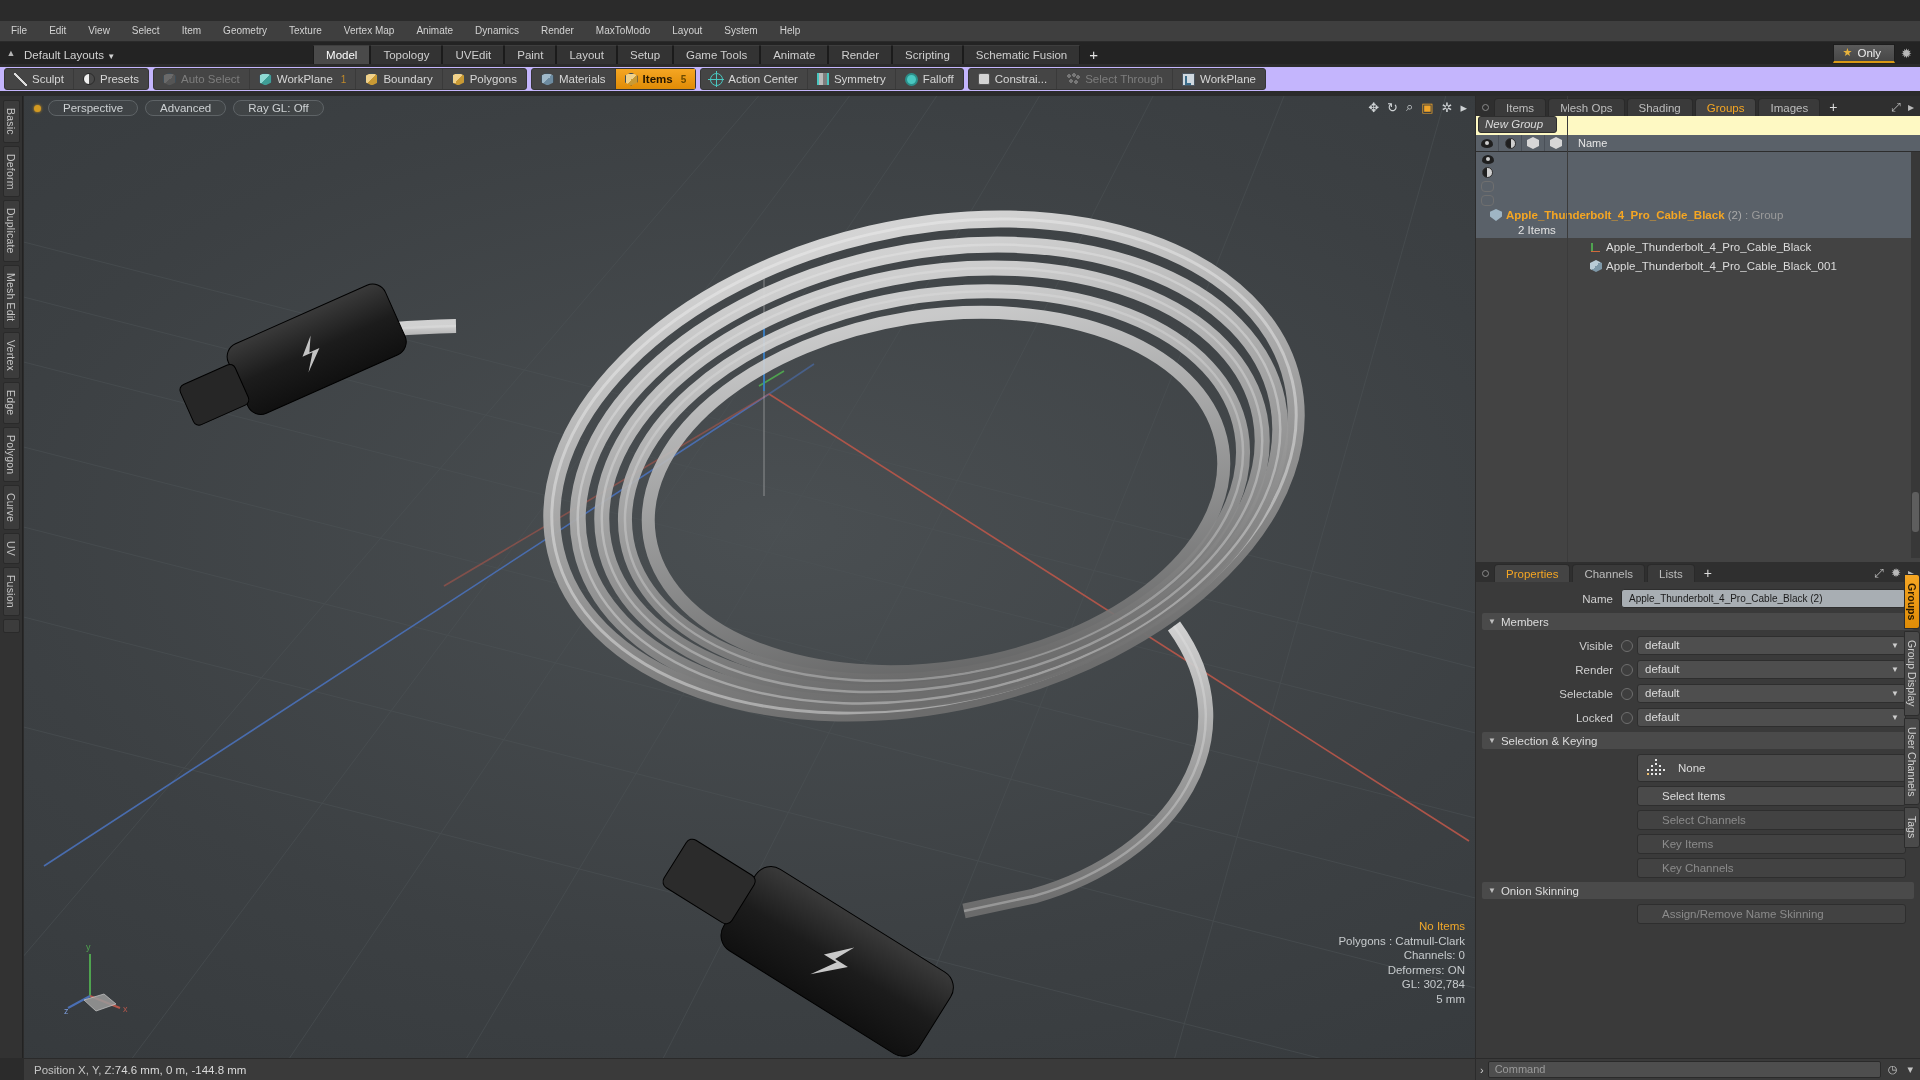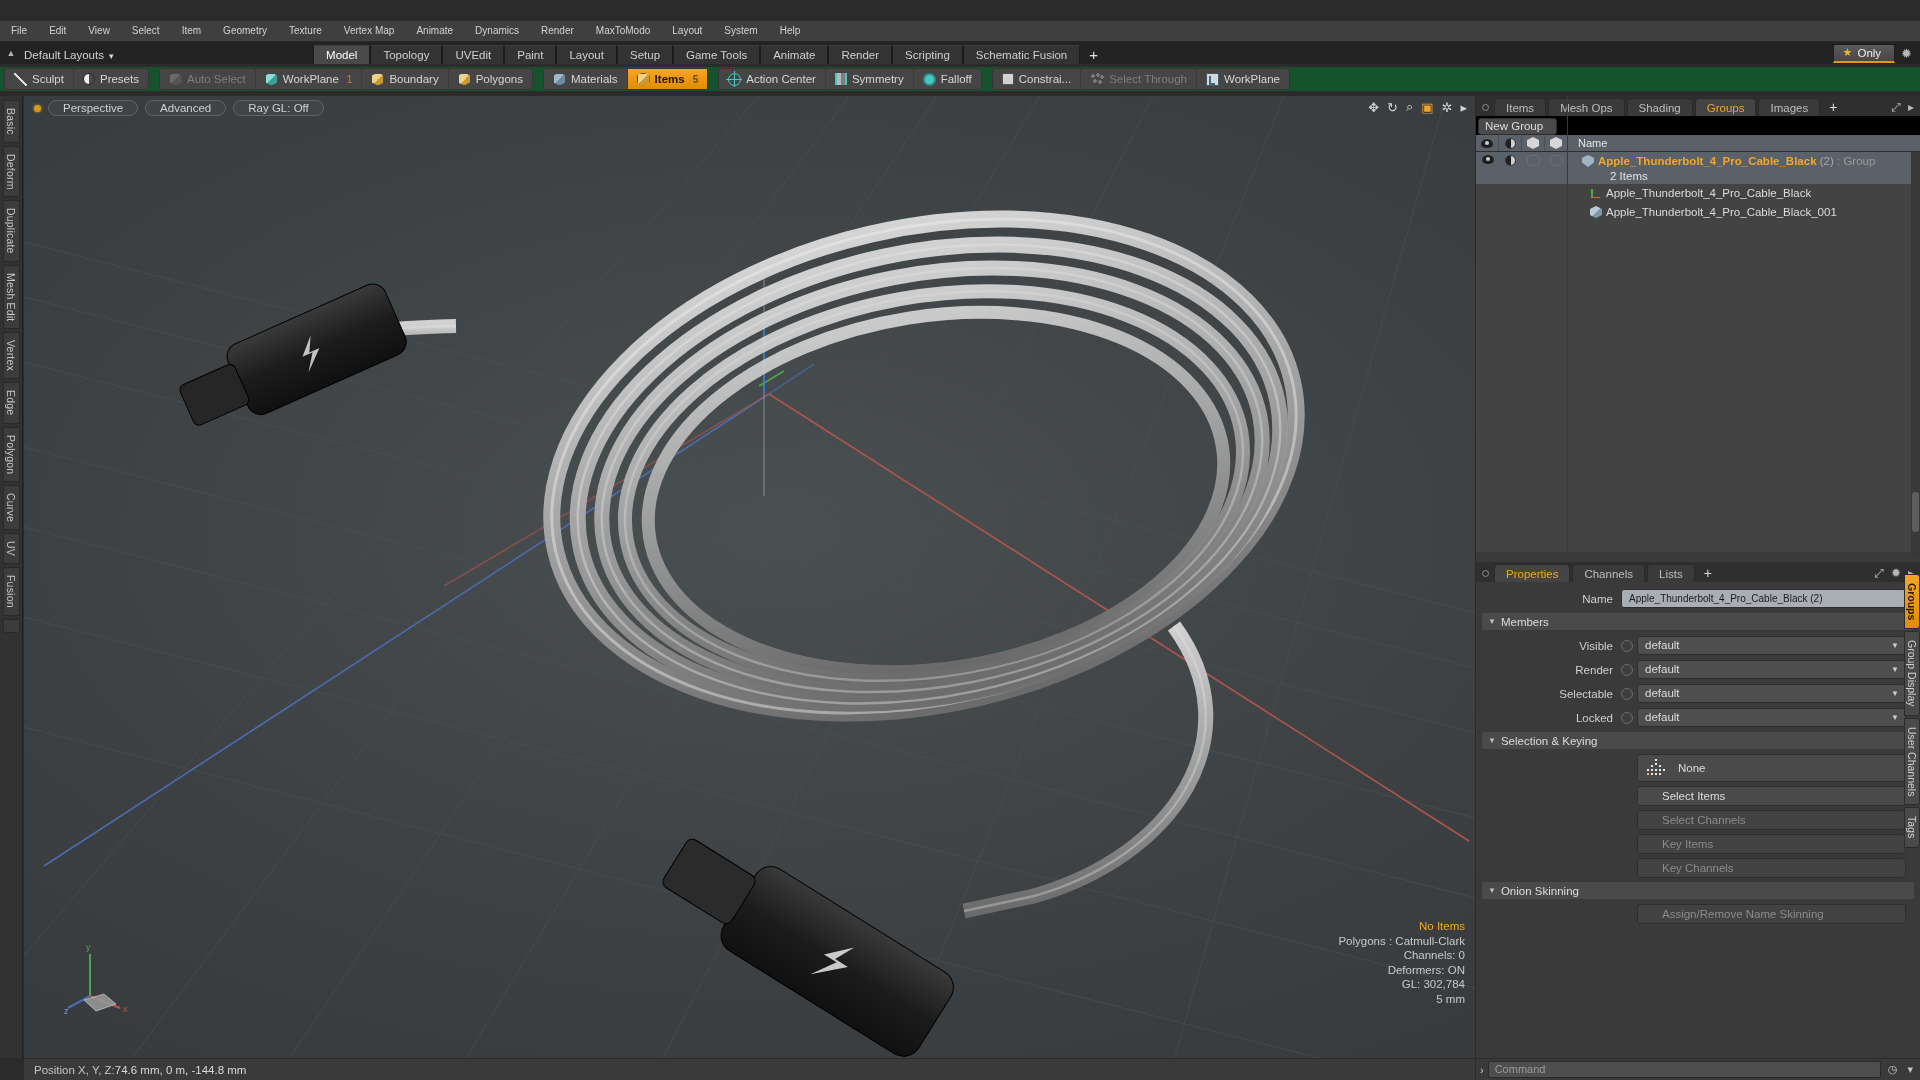--- a/index.html
+++ b/index.html
@@ -61,21 +61,21 @@
     background: linear-gradient(#5a5a5a, #474747); border: 1px solid #1d1d1d;
     border-bottom: 2px solid #d99a15;
     padding: 1px 13px 2px 9px; font-size: 11.5px; color: #eee; display: flex; align-items: center; gap: 5px;
   }
   .star { color: #e8b33c; font-size: 11px; }
   .gear-ico { color: #b8b8b8; font-size: 13px; }
 
   
   .modebar {
     position: absolute; left: 0; top: 66px; width: 1920px; height: 26px;
-    background: #14532d; display: flex; align-items: center; padding: 0 4px; gap: 10px;
+    background: #c4b5fd; display: flex; align-items: center; padding: 0 4px; gap: 4px;
     border-top: 1px solid #2c2c2c; border-bottom: 1px solid #2a2a2a;
   }
   .mgroup { display: flex; align-items: center; background: #454545; border: 1px solid #353535; border-radius: 3px; height: 22px; }
   .mbtn {
     display: flex; align-items: center; gap: 5px; padding: 0 9px; height: 20px;
     font-size: 11.5px; color: #d6d6d6; border-right: 1px solid #3a3a3a; white-space: nowrap;
   }
   .mbtn:last-child { border-right: none; }
   .mbtn.dim { color: #7d7d7d; }
   .mbtn.active { background: linear-gradient(#f5a623, #e08c06); color: #241500; font-weight: bold; }
@@ -168,40 +168,40 @@
   .ptabs .dot { width: 7px; height: 7px; border-radius: 50%; border: 1px solid #8a8a8a; margin: 0 5px 5px 2px; }
   .ptab {
     padding: 0 11px; height: 18px; line-height: 18px; font-size: 11.5px; color: #bdbdbd;
     background: #3a3a3a; border: 1px solid #2a2a2a; border-bottom: none;
     border-radius: 4px 4px 0 0; margin-right: 2px;
   }
   .ptab.active { color: #f5a623; background: #444; }
   .ptab.plus { background: transparent; border: none; color: #ddd; font-size: 14px; padding: 0 7px; }
   .ptabs-right { position: absolute; right: 6px; bottom: 2px; display: flex; gap: 7px; color: #b9b9b9; font-size: 12px; }
 
-  .newgroup-row { height: 19px; background: #000000; display: flex; align-items: flex-end; padding-left: 2px; }
+  .newgroup-row { height: 19px; background: #fef9c3; display: flex; align-items: flex-start; padding-left: 2px; font-style: italic; }
   .newgroup-btn {
     background: #4a4a4a; border: 1px solid #2e2e2e; border-radius: 3px;
     font-size: 11.5px; color: #dcdcdc; padding: 1px 13px 2px 6px;
   }
 
   .tree-head {
     height: 17px; background: #5a6169; display: flex; align-items: center;
     font-size: 11px; color: #e6e6e6; border-bottom: 1px solid #2d2d2d;
   }
   .th-icocell { width: 23px; display: flex; align-items: center; justify-content: center; border-right: 1px solid #4a5058; height: 100%; }
   .th-name { padding-left: 10px; }
   .eye { width: 12px; height: 9px; border-radius: 50% 50% 50% 50% / 60% 60% 40% 40%; background: #1f1f1f; position: relative; }
   .eye::after { content:''; position:absolute; left:4px; top:2px; width:4px; height:4px; border-radius:50%; background:#cfcfcf; }
   .halfcirc { width: 11px; height: 11px; border-radius: 50%; background: linear-gradient(90deg,#1f1f1f 50%, #cfcfcf 50%); border: 1px solid #333; }
   .hexcube { width: 12px; height: 12px; background: #d6d6d6; clip-path: polygon(50% 0,100% 25%,100% 75%,50% 100%,0 75%,0 25%); }
 
   .tree { background: #434343; }
   .trow { display: flex; align-items: flex-start; min-height: 19px; font-size: 11.5px; }
-  .trow.sel { background: #5a6169; }
+  .trow.sel { background: #5a6169; flex-direction: column; }
   .tcell { width: 23px; display: flex; align-items: center; justify-content: center; padding-top: 3px; }
   .pillbox { width: 13px; height: 11px; border: 1px solid #6f6f6f; border-radius: 4px; }
   .tname { flex: 1; padding-left: 4px; padding-top: 2px; color: #dcdcdc; line-height: 15px; }
   .gname { color: #f5a623; font-weight: bold; }
   .gcount { color: #a9a9a9; font-weight: normal; }
   .gsuffix { color: #9b9b9b; font-weight: normal; }
   .subtext { color: #e2e2e2; padding-left: 28px; display: block; }
   .shield { display: inline-block; width: 12px; height: 12px; background: #9fb5c4; vertical-align: -2px; margin-right: 4px;
      clip-path: polygon(50% 0,100% 22%,100% 62%,50% 100%,0 62%,0 22%); border-radius: 2px; }
   .axis-ico { display: inline-block; width: 12px; height: 12px; vertical-align: -2px; margin-right: 4px; position: relative; }

